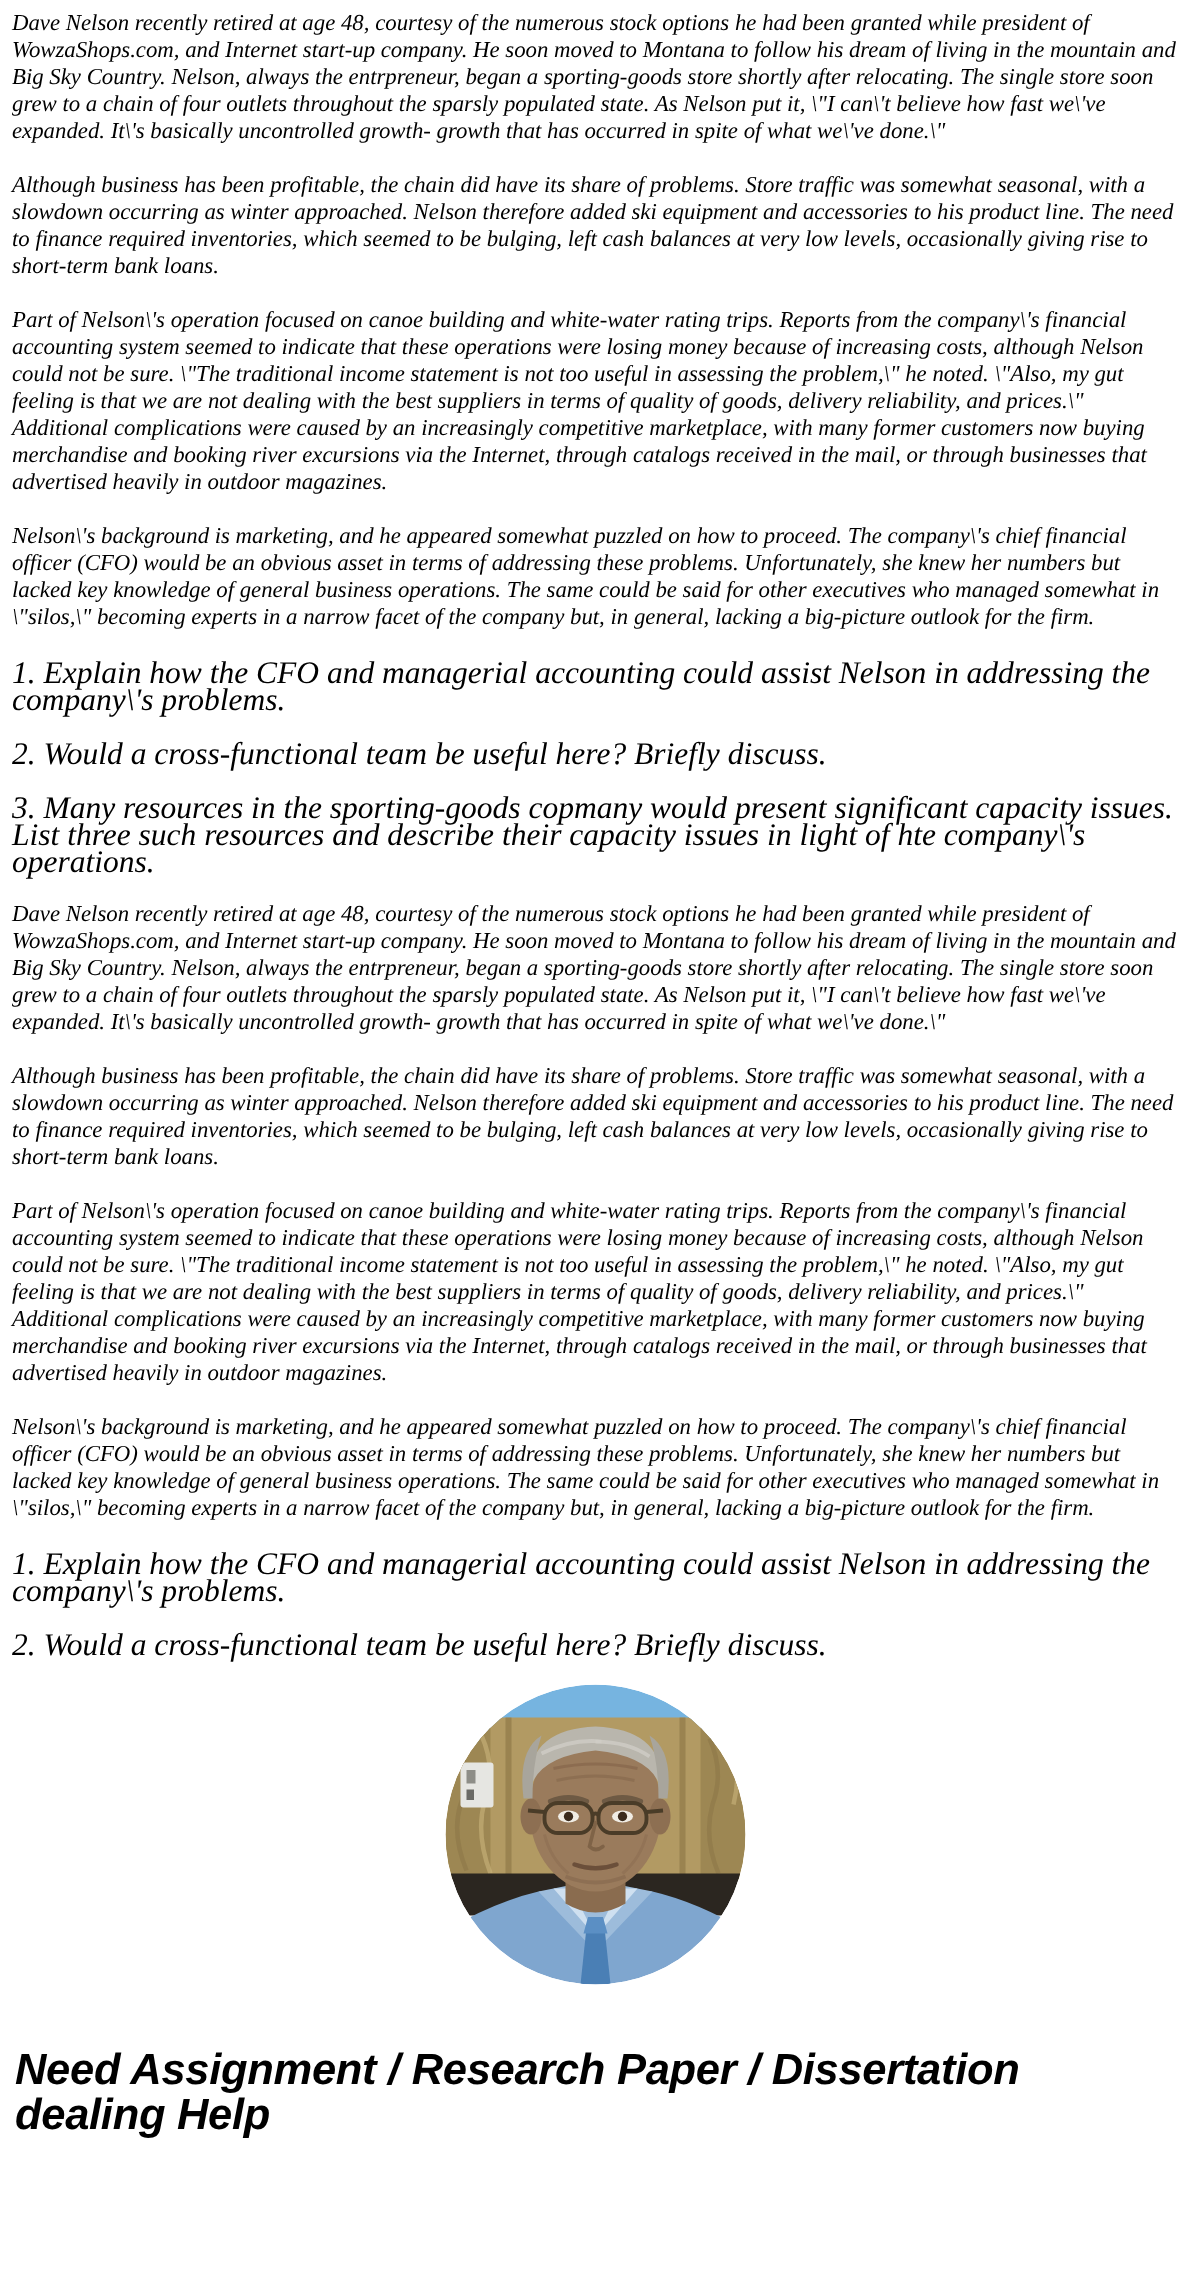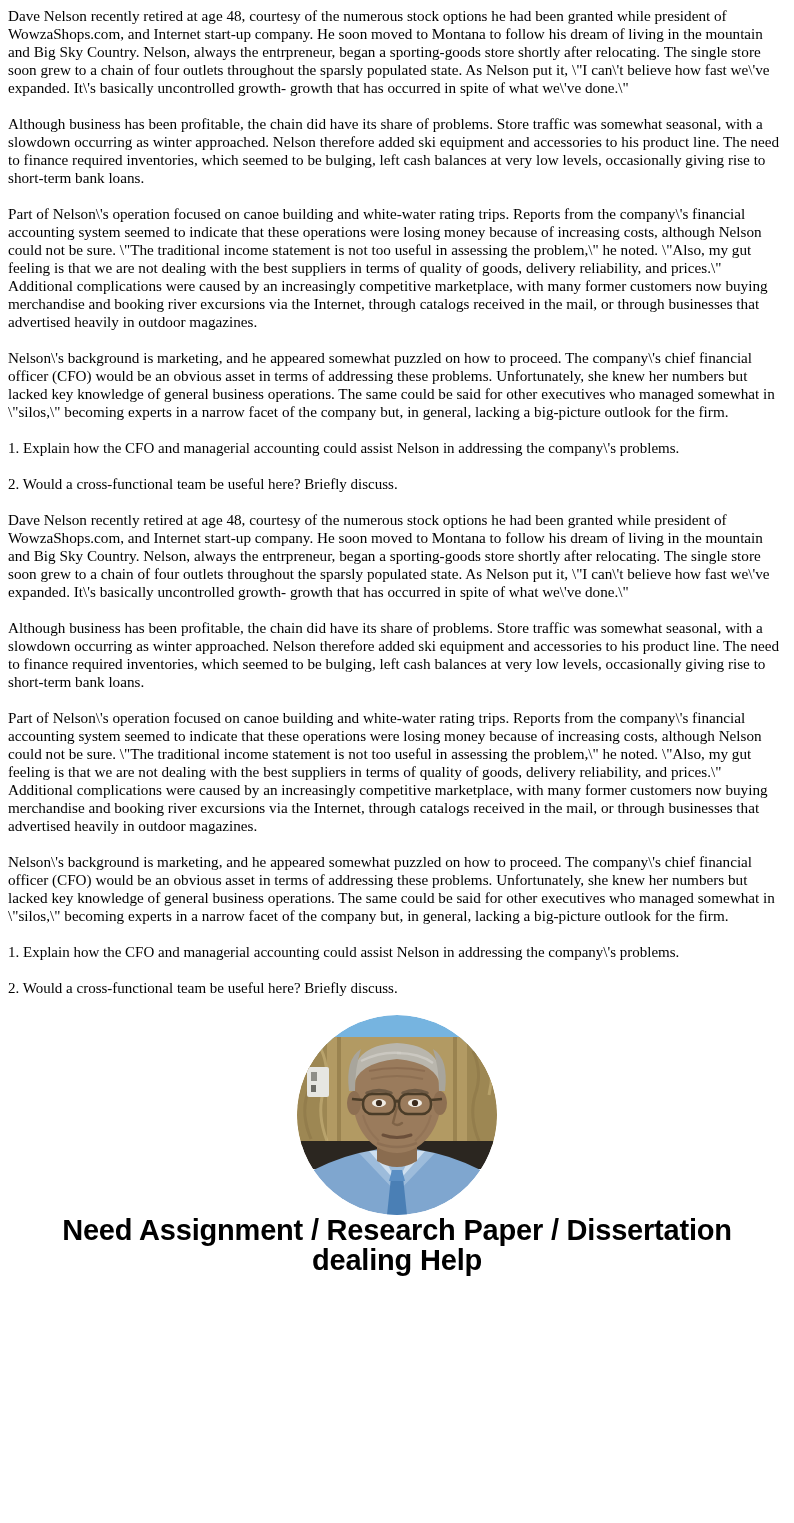--- a/index.html
+++ b/index.html
@@ -15,36 +15,37 @@
     color: #000000;
     -webkit-font-smoothing: antialiased;
   }
   .page {
     width: 794px;
     min-height: 1523px;
     background: #ffffff;
     position: relative;
     box-sizing: border-box;
     padding: 0;
+    font-style: italic;
   }
   .body-copy {
     padding: 7px 7px 0 8px;
     box-sizing: border-box;
   }
   p.para {
     margin: 0 0 18px 0;
     font-size: 15.2px;
     line-height: 18px;
     text-align: left;
     word-spacing: 0px;
     letter-spacing: 0px;
   }
   p.question {
     margin: 0 0 18px 0;
-    font-size: 15px;
+    font-size: 21px;
     line-height: 18px;
   }
   p.para:last-child, p.question:last-child {
     margin-bottom: 0;
   }
   .photo-block {
     margin-top: 18px;
     width: 100%;
     display: flex;
     justify-content: center;
@@ -58,22 +59,23 @@
     position: relative;
     background: #ffffff;
     flex: none;
   }
   .avatar svg {
     display: block;
     width: 200px;
     height: 200px;
   }
   .footer {
+    margin-top: 42px;
     padding: 0 10px 18px 10px;
-    text-align: center;
+    text-align: left;
     font-family: "Liberation Sans", "DejaVu Sans", sans-serif;
     font-weight: bold;
     font-size: 29px;
     line-height: 30px;
     color: #000000;
     letter-spacing: -0.2px;
   }
   .footer .line {
     display: block;
   }
@@ -86,20 +88,21 @@
 
 <div class="page">
 
   <div class="body-copy">
     <p class="para">Dave Nelson recently retired at age 48, courtesy of the numerous stock options he had been granted while president of WowzaShops.com, and Internet start-up company. He soon moved to Montana to follow his dream of living in the mountain and Big Sky Country. Nelson, always the entrpreneur, began a sporting-goods store shortly after relocating. The single store soon grew to a chain of four outlets throughout the sparsly populated state. As Nelson put it, \"I can\'t believe how fast we\'ve expanded. It\'s basically uncontrolled growth- growth that has occurred in spite of what we\'ve done.\"</p>
     <p class="para">Although business has been profitable, the chain did have its share of problems. Store traffic was somewhat seasonal, with a slowdown occurring as winter approached. Nelson therefore added ski equipment and accessories to his product line. The need to finance required inventories, which seemed to be bulging, left cash balances at very low levels, occasionally giving rise to short-term bank loans.</p>
     <p class="para">Part of Nelson\'s operation focused on canoe building and white-water rating trips. Reports from the company\'s financial accounting system seemed to indicate that these operations were losing money because of increasing costs, although Nelson could not be sure. \"The traditional income statement is not too useful in assessing the problem,\" he noted. \"Also, my gut feeling is that we are not dealing with the best suppliers in terms of quality of goods, delivery reliability, and prices.\" Additional complications were caused by an increasingly competitive marketplace, with many former customers now buying merchandise and booking river excursions via the Internet, through catalogs received in the mail, or through businesses that advertised heavily in outdoor magazines.</p>
     <p class="para">Nelson\'s background is marketing, and he appeared somewhat puzzled on how to proceed. The company\'s chief financial officer (CFO) would be an obvious asset in terms of addressing these problems. Unfortunately, she knew her numbers but lacked key knowledge of general business operations. The same could be said for other executives who managed somewhat in \"silos,\" becoming experts in a narrow facet of the company but, in general, lacking a big-picture outlook for the firm.</p>
     <p class="question">1. Explain how the CFO and managerial accounting could assist Nelson in addressing the company\'s problems.</p>
     <p class="question">2. Would a cross-functional team be useful here? Briefly discuss.</p>
+    <p class="question">3. Many resources in the sporting-goods copmany would present significant capacity issues. List three such resources and describe their capacity issues in light of hte company\'s operations.</p>
     <p class="para">Dave Nelson recently retired at age 48, courtesy of the numerous stock options he had been granted while president of WowzaShops.com, and Internet start-up company. He soon moved to Montana to follow his dream of living in the mountain and Big Sky Country. Nelson, always the entrpreneur, began a sporting-goods store shortly after relocating. The single store soon grew to a chain of four outlets throughout the sparsly populated state. As Nelson put it, \"I can\'t believe how fast we\'ve expanded. It\'s basically uncontrolled growth- growth that has occurred in spite of what we\'ve done.\"</p>
     <p class="para">Although business has been profitable, the chain did have its share of problems. Store traffic was somewhat seasonal, with a slowdown occurring as winter approached. Nelson therefore added ski equipment and accessories to his product line. The need to finance required inventories, which seemed to be bulging, left cash balances at very low levels, occasionally giving rise to short-term bank loans.</p>
     <p class="para">Part of Nelson\'s operation focused on canoe building and white-water rating trips. Reports from the company\'s financial accounting system seemed to indicate that these operations were losing money because of increasing costs, although Nelson could not be sure. \"The traditional income statement is not too useful in assessing the problem,\" he noted. \"Also, my gut feeling is that we are not dealing with the best suppliers in terms of quality of goods, delivery reliability, and prices.\" Additional complications were caused by an increasingly competitive marketplace, with many former customers now buying merchandise and booking river excursions via the Internet, through catalogs received in the mail, or through businesses that advertised heavily in outdoor magazines.</p>
     <p class="para">Nelson\'s background is marketing, and he appeared somewhat puzzled on how to proceed. The company\'s chief financial officer (CFO) would be an obvious asset in terms of addressing these problems. Unfortunately, she knew her numbers but lacked key knowledge of general business operations. The same could be said for other executives who managed somewhat in \"silos,\" becoming experts in a narrow facet of the company but, in general, lacking a big-picture outlook for the firm.</p>
     <p class="question">1. Explain how the CFO and managerial accounting could assist Nelson in addressing the company\'s problems.</p>
     <p class="question">2. Would a cross-functional team be useful here? Briefly discuss.</p>
   </div>
 
   <div class="photo-block">
     <div class="avatar">

